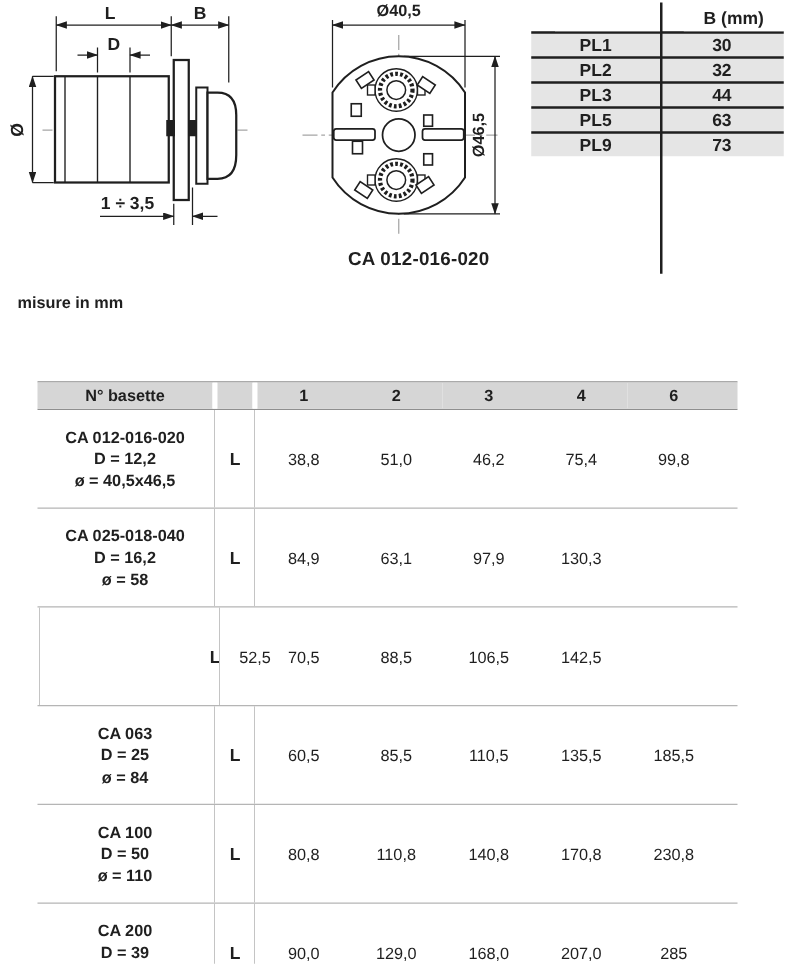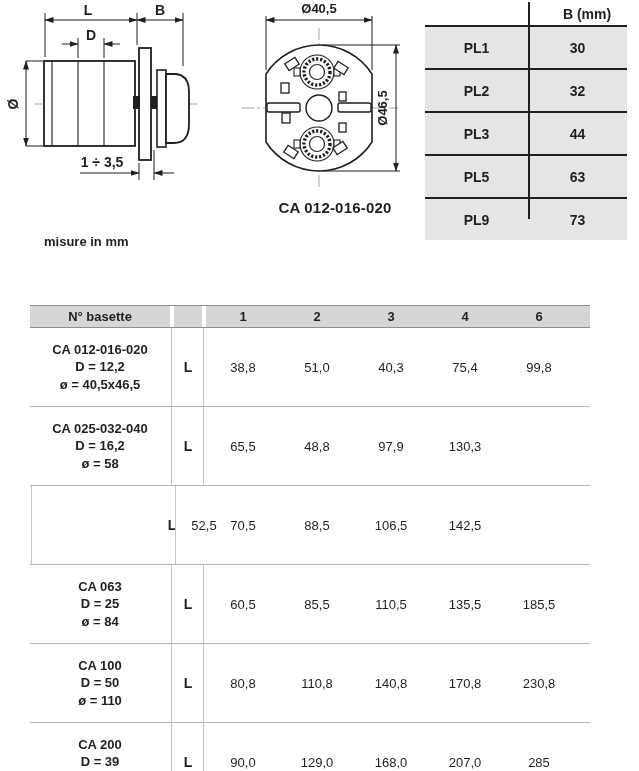--- a/index.html
+++ b/index.html
@@ -14,29 +14,29 @@
   #caption-front {
     position: absolute; left: 240px; top: 199px; width: 190px;
     text-align: center; font-size: 15px; font-weight: 700; letter-spacing: 0.2px;
   }
 
   
   #pl-table { position: absolute; left: 425px; top: 2px; width: 202px; }
   #pl-table .plhead { display: grid; grid-template-columns: 103px 99px; height: 23px; }
   #pl-table .plhead .hcell { display: flex; align-items: center; justify-content: center;
      font-weight: 700; font-size: 14px; background: #fff; margin-left: 19px; }
-  #pl-table .plrow { display: grid; grid-template-columns: 103px 99px; height: 43px;
+  #pl-table .plrow { display: grid; grid-template-columns: 103px 99px; height: 20px;
      background: #e5e5e5; border-top: 2px solid #1f1f1f; }
   #pl-table .plrow:last-child { border-bottom: 2px solid #1f1f1f; }
   #pl-table .plrow div { display: flex; align-items: center; justify-content: center;
      font-size: 14px; font-weight: 700; }
   #pl-vline { position: absolute; left: 103px; top: 0; width: 2px; height: 217px; background: #1f1f1f; }
 
   
-  #note { position: absolute; left: 44px; top: 234px; font-size: 13px; font-weight: 700; }
+  #note { position: absolute; left: 14px; top: 234px; font-size: 13px; font-weight: 700; }
 
   
   #main-table { position: absolute; left: 30px; top: 265px; width: 560px; margin-top: 40px; }
   .grid-cols { display: grid; grid-template-columns: 140px 4px 28px 4px 74px 74px 74px 74px 74px 14px; }
   #main-table .mhead { height: 23px; border-top: 1px solid #8f8f8f; border-bottom: 1px solid #8f8f8f; }
   #main-table .mhead > div { background: #d6d6d6; display: flex; align-items: center; justify-content: center;
      font-size: 13px; font-weight: 700; }
   #main-table .mhead > .hgap { background: #ffffff; }
   #main-table .mrow { height: 79px; border-bottom: 1px solid #b5b5b5; }
   #main-table .mrow > div { display: flex; align-items: center; justify-content: center; }
@@ -224,37 +224,37 @@
       <div class="name-cell">
         <div>CA 012-016-020</div>
         <div>D = 12,2</div>
         <div>ø = 40,5x46,5</div>
       </div>
       <div class="vline"></div>
       <div class="lcell">L</div>
       <div class="vline"></div>
       <div class="vcell">38,8</div>
       <div class="vcell">51,0</div>
-      <div class="vcell">40,3</div>
+      <div class="vcell">46,2</div>
       <div class="vcell">75,4</div>
       <div class="vcell">99,8</div>
       <div></div>
     </div>
 
     <div class="mrow grid-cols">
       <div class="name-cell">
-        <div>CA 025-032-040</div>
+        <div>CA 025-018-040</div>
         <div>D = 16,2</div>
         <div>ø = 58</div>
       </div>
       <div class="vline"></div>
       <div class="lcell">L</div>
       <div class="vline"></div>
-      <div class="vcell">65,5</div>
-      <div class="vcell">48,8</div>
+      <div class="vcell">84,9</div>
+      <div class="vcell">63,1</div>
       <div class="vcell">97,9</div>
       <div class="vcell">130,3</div>
       <div></div>
     </div>
 
     <div class="mrow grid-cols">
       <div class="vline"></div>
       <div class="lcell">L</div>
       <div class="vline"></div>
       <div class="vcell">52,5</div>

